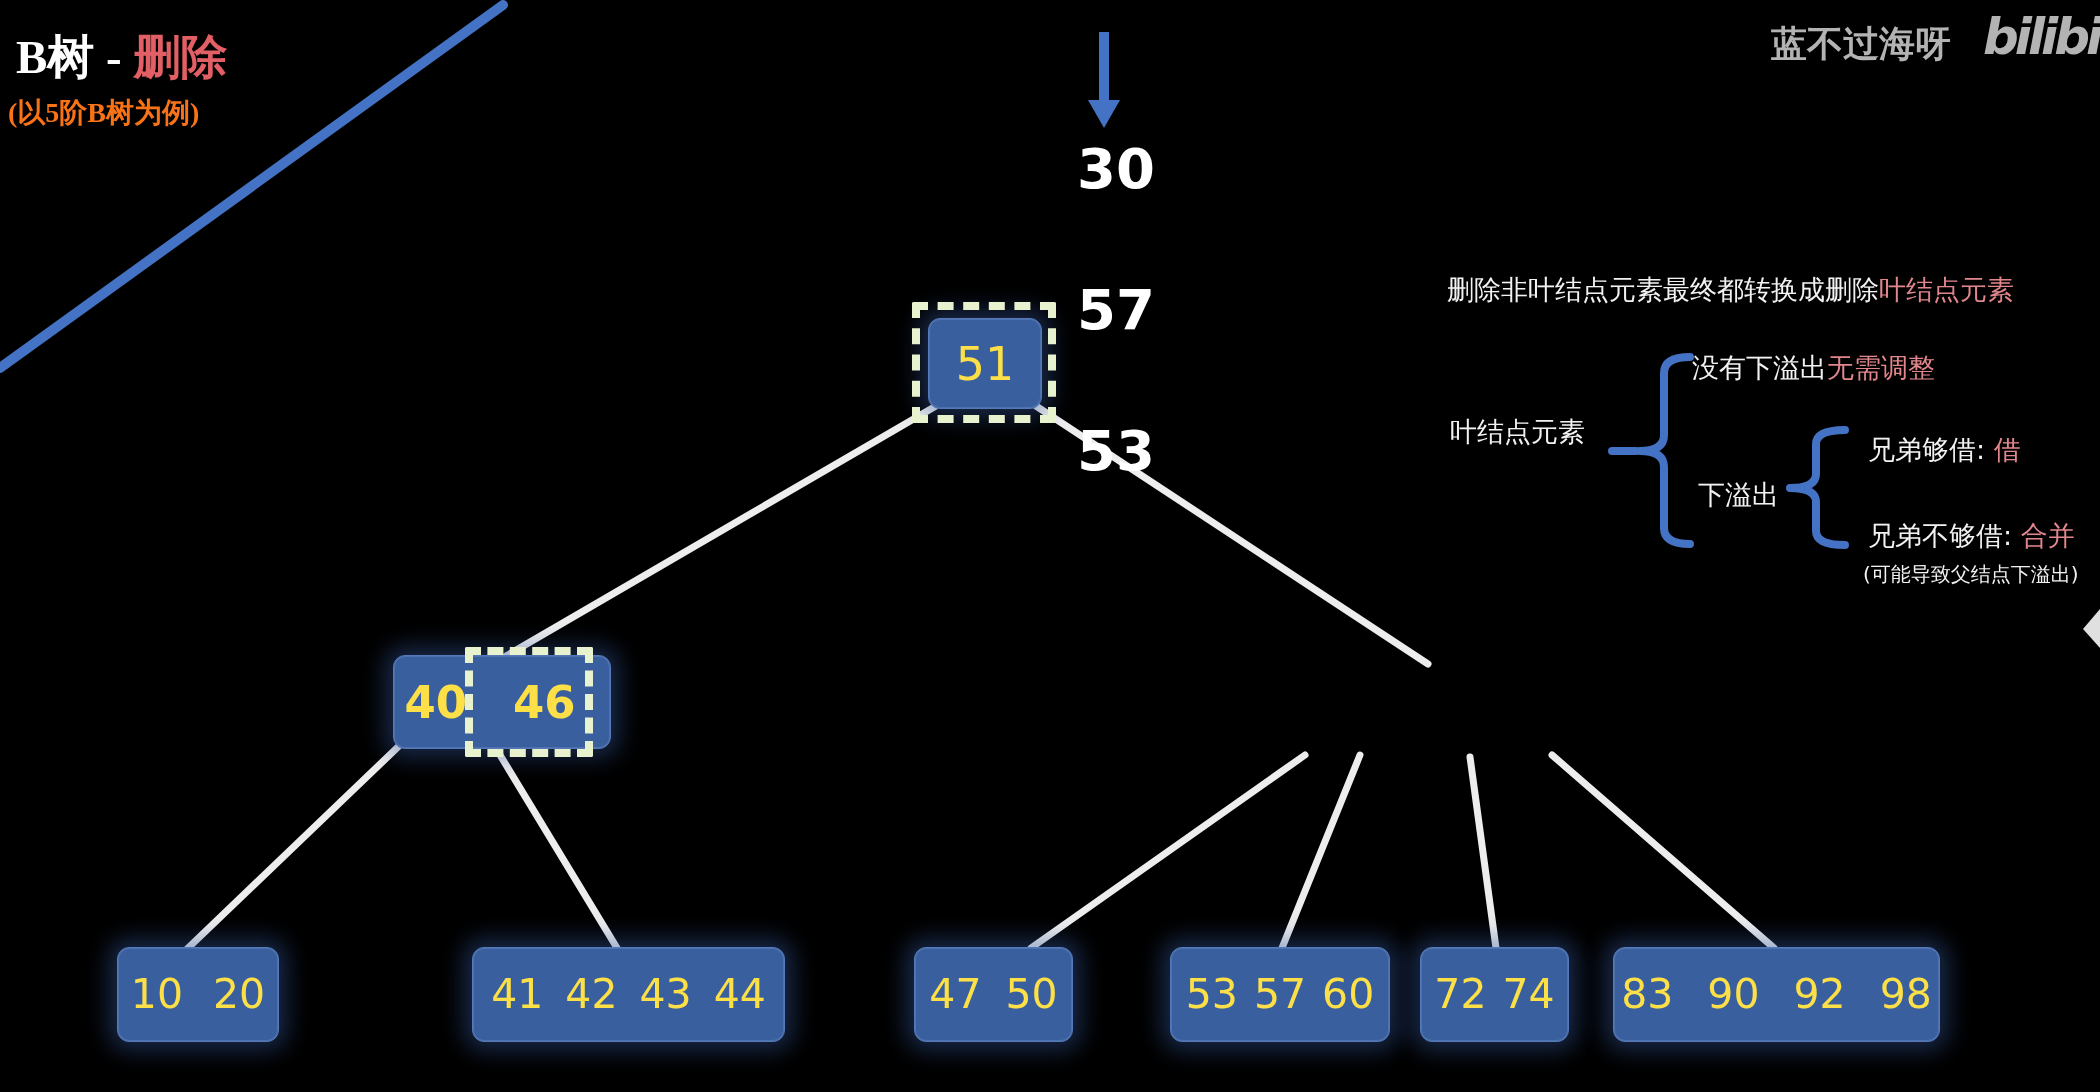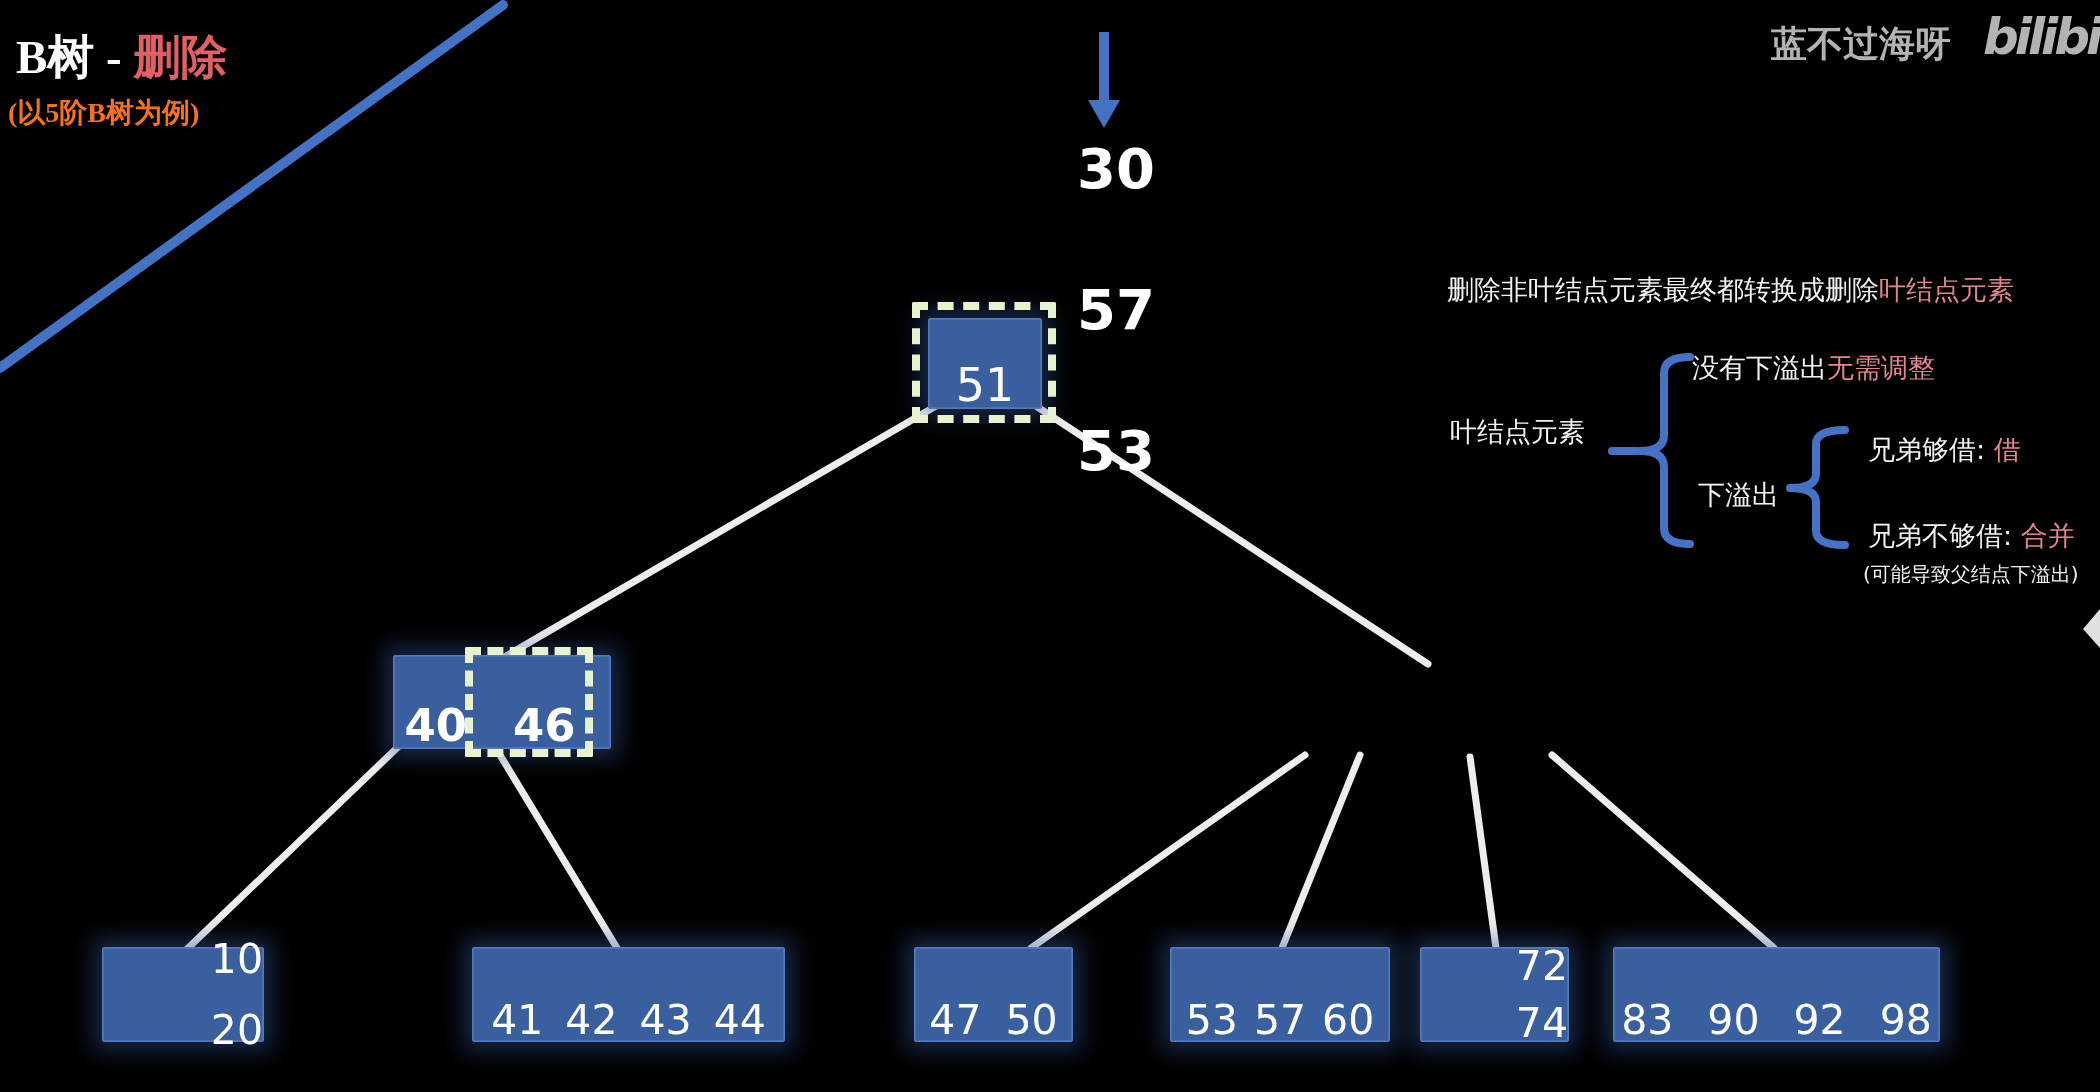--- a/index.html
+++ b/index.html
@@ -1,21 +1,21 @@
 <!DOCTYPE html>
 <html><head>
 <meta charset="utf-8">
 <style>
   html,body{margin:0;padding:0;background:#000;}
   #stage{position:relative;width:2100px;height:1092px;background:#000;overflow:hidden;
          font-family:"DejaVu Sans","Liberation Sans",sans-serif;}
   #edges{position:absolute;left:0;top:0;z-index:1;}
-  .node{position:absolute;z-index:3;background:#3a5f9e;border:1px solid #5579b8;border-radius:2px;
+  .node{position:absolute;z-index:3;background:#3a5f9e;border:1px solid #5579b8;border-radius:12px;
         box-shadow:0 0 22px 9px rgba(54,88,158,.45), inset 0 0 0 1px rgba(140,170,220,.25);
-        display:flex;align-items:flex-end;justify-content:center;color:#ffffff;}
+        display:flex;align-items:center;justify-content:center;color:#fde047;}
   .node span{line-height:1;}
   .dash-box{position:absolute;z-index:4;border:8px dashed #e9f2cf;border-radius:2px;pointer-events:none;}
   .title{position:absolute;left:16px;top:26px;z-index:5;color:#fff;
          font-family:"Liberation Serif","DejaVu Serif",serif;font-size:47px;font-weight:bold;}
   .title .hl{color:#e25f66;}
   .subtitle{position:absolute;left:8px;top:94px;z-index:5;color:#f97316;
             font-family:"Liberation Serif","DejaVu Serif",serif;font-size:28px;font-weight:bold;}
   .pending{position:absolute;left:1077px;top:136px;z-index:5;display:flex;gap:76px;
            color:#fff;font-size:56px;font-weight:bold;flex-direction:column;}
   .wm-name{position:absolute;left:1731px;top:20px;z-index:5;color:#b3b3b3;font-size:36px;font-weight:bold;margin-left:40px;}
@@ -83,40 +83,40 @@
   </div>
   <div class="dash-box" style="left:912px;top:302px;width:128px;height:105px;"></div>
 
   <div class="node" style="left:393px;top:655px;width:192px;height:92px;font-size:45px;gap:46px;padding-right:24px;font-weight:bold;">
     <span>40</span>
     <span>46</span>
   </div>
   <div class="dash-box" style="left:465px;top:647px;width:112px;height:94px;"></div>
 
 
-  <div class="node" style="left:102px;top:947px;width:160px;height:93px;font-size:41px;gap:30px;flex-direction:column;">
+  <div class="node" style="left:117px;top:947px;width:160px;height:93px;font-size:41px;gap:30px;">
     <span>10</span>
     <span>20</span>
   </div>
   <div class="node" style="left:472px;top:947px;width:311px;height:93px;font-size:41px;gap:22px;">
     <span>41</span>
     <span>42</span>
     <span>43</span>
     <span>44</span>
   </div>
   <div class="node" style="left:914px;top:947px;width:157px;height:93px;font-size:41px;gap:24px;">
     <span>47</span>
     <span>50</span>
   </div>
   <div class="node" style="left:1170px;top:947px;width:218px;height:93px;font-size:41px;gap:16px;">
     <span>53</span>
     <span>57</span>
     <span>60</span>
   </div>
-  <div class="node" style="left:1420px;top:947px;width:147px;height:93px;font-size:41px;gap:16px;flex-direction:column;">
+  <div class="node" style="left:1420px;top:947px;width:147px;height:93px;font-size:41px;gap:16px;">
     <span>72</span>
     <span>74</span>
   </div>
   <div class="node" style="left:1613px;top:947px;width:325px;height:93px;font-size:41px;gap:34px;">
     <span>83</span>
     <span>90</span>
     <span>92</span>
     <span>98</span>
   </div>
 

